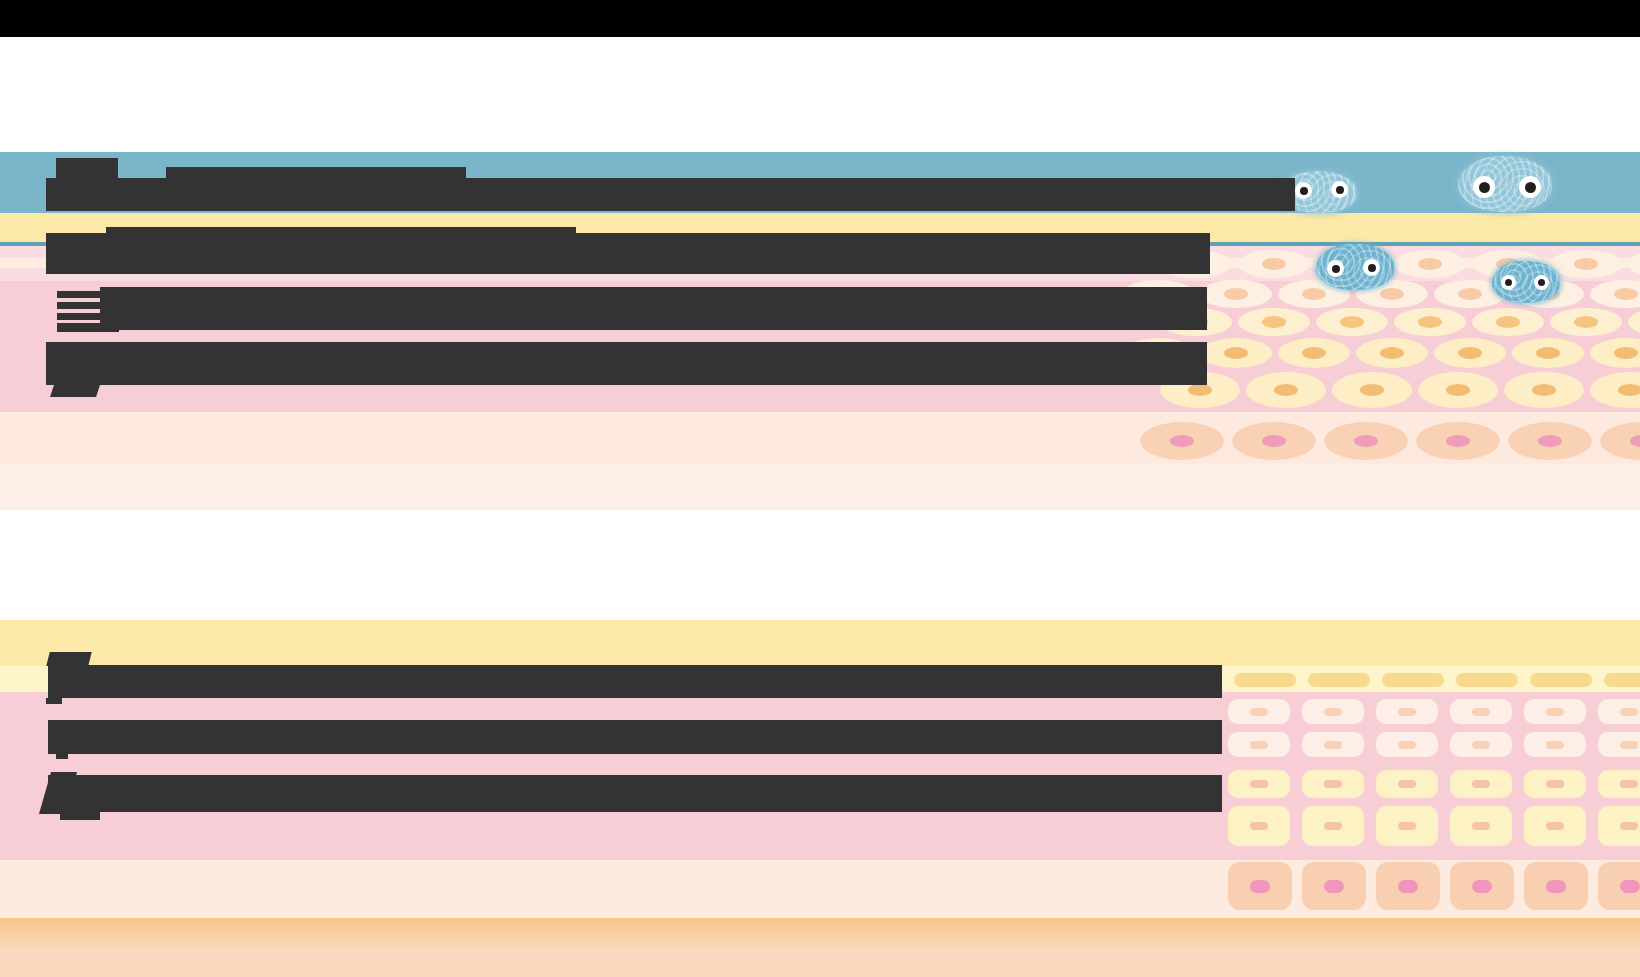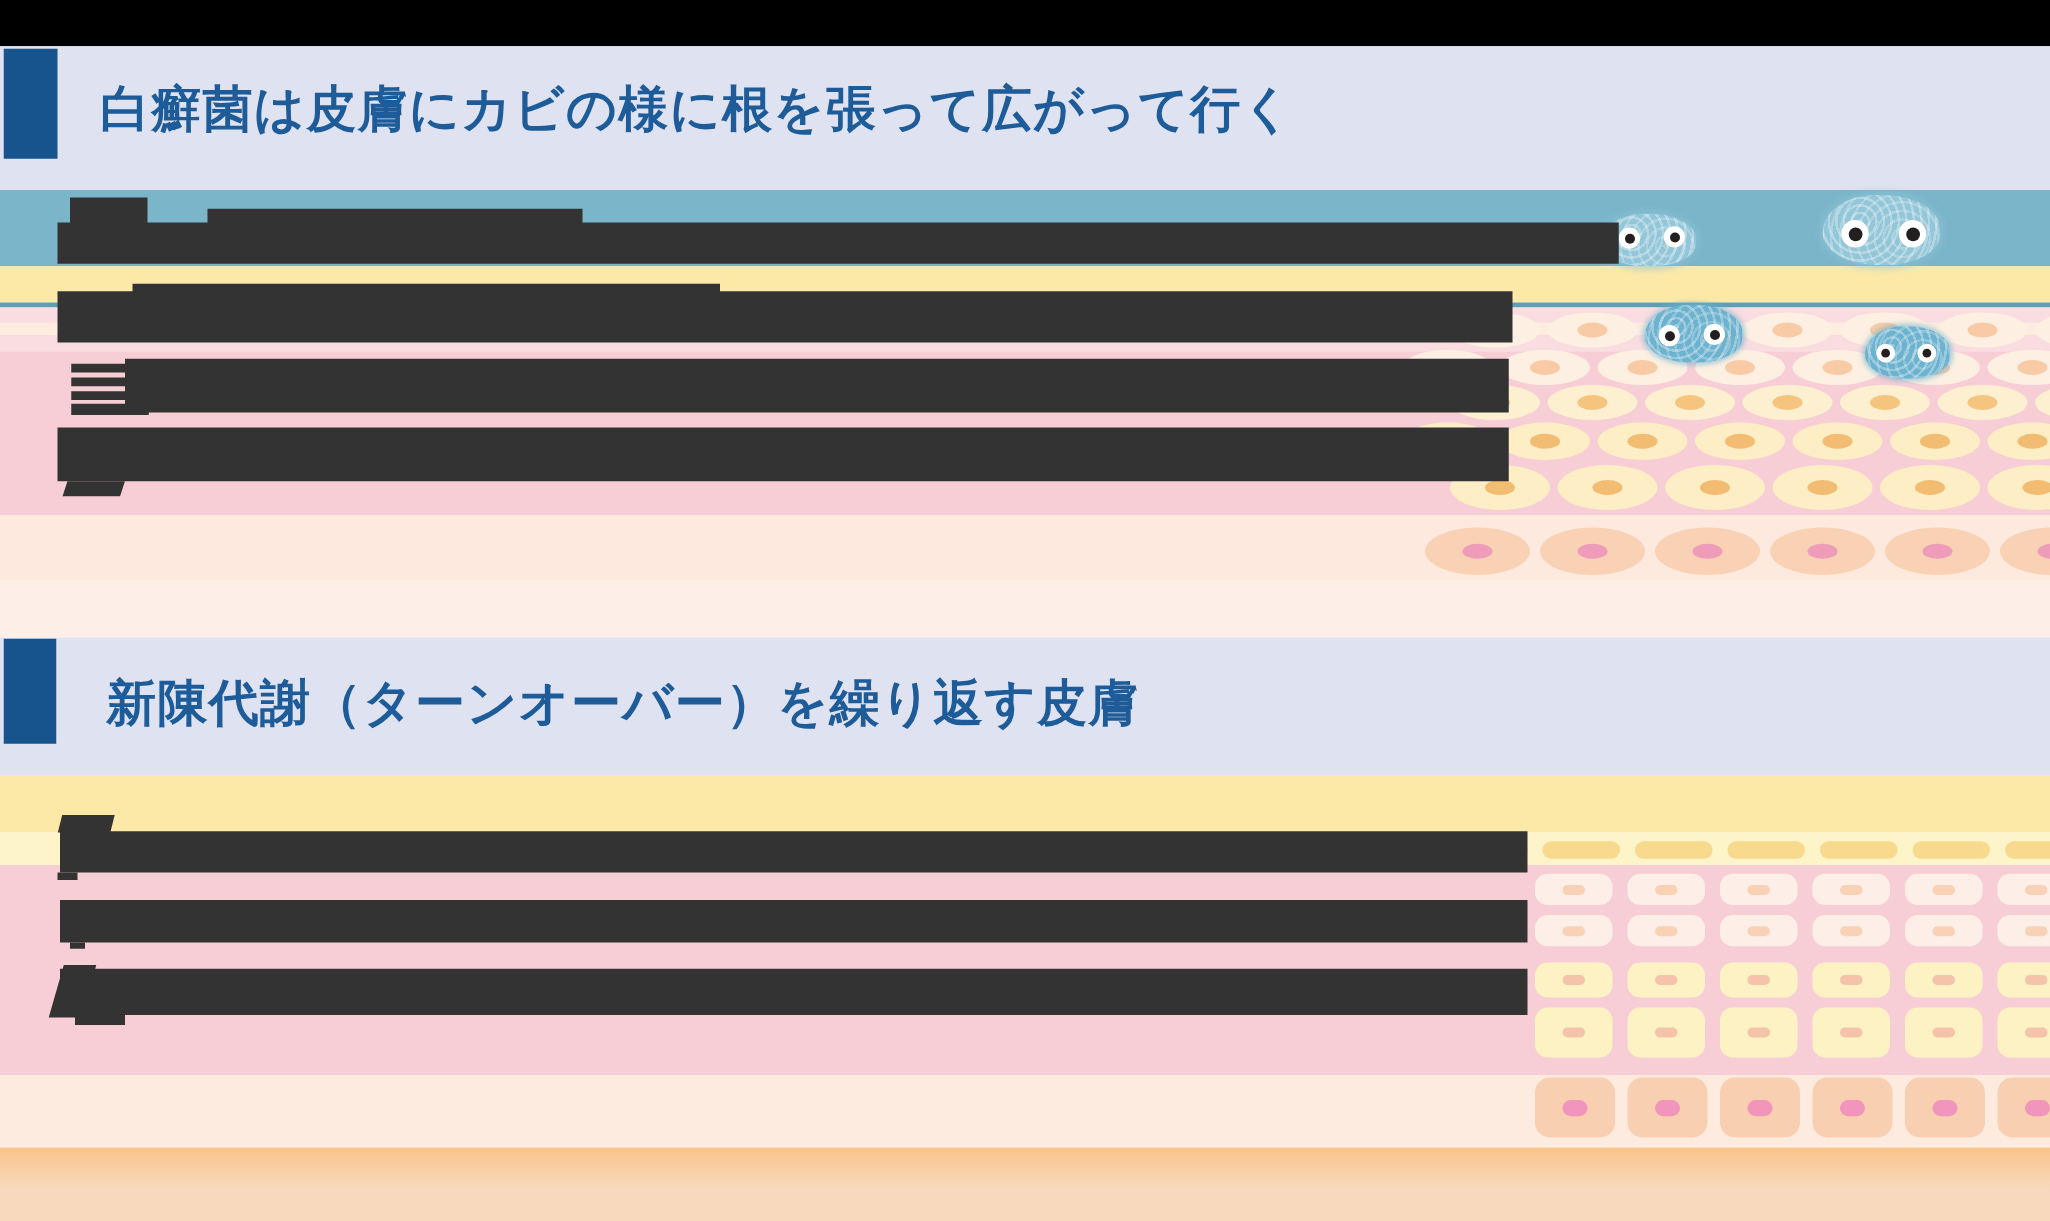--- a/index.html
+++ b/index.html
@@ -38,24 +38,20 @@
   .bar,.frag{position:absolute;background:#333333;}
   .z1{z-index:1}.z2{z-index:2}.z3{z-index:3}.z5{z-index:5}
 </style>
 </head>
 <body>
 
 <div id="canvas">
 
   <div class="abs top-matte"></div>
 
-  <div class="abs head-band" style="top:37px;height:115px;">
-    <div class="abs head-sq" style="left:3px;top:2px;width:43px;height:88px;"></div>
-    <div class="abs head-title" style="left:80px;top:23px;">白癬菌は皮膚にカビの様に根を張って広がって行く</div>
-  </div>
 
   <div class="abs band z1" style="top:152px;height:61px;background:#7bb5ca;"></div>
   <div class="abs band z1" style="top:213px;height:29px;background:#fce9a8;"></div>
   <div class="abs band z1" style="top:242px;height:4px;background:#5da0b6;"></div>
   <div class="abs band z1" style="top:246px;height:35px;background:#fadde1;"></div>
   <div class="abs band z1" style="top:258px;height:10px;background:#fdecdf;"></div>
   <div class="abs band z1" style="top:281px;height:131px;background:#f8ced6;"></div>
   <div class="abs band z1" style="top:412px;height:52px;background:#fde9dd;"></div>
   <div class="abs band z1" style="top:464px;height:46px;background:#fdeee8;"></div>
 
@@ -231,24 +227,20 @@
   <div class="bar z5" style="left:100px;top:287px;width:1107px;height:43px;">
     <div class="frag" style="left:-43px;top:4px;width:46px;height:7px;"></div>
     <div class="frag" style="left:-43px;top:15px;width:46px;height:7px;"></div>
     <div class="frag" style="left:-43px;top:26px;width:46px;height:7px;"></div>
     <div class="frag" style="left:-43px;top:36px;width:62px;height:9px;"></div>
   </div>
   <div class="bar z5" style="left:46px;top:342px;width:1161px;height:43px;">
     <div class="frag" style="left:6px;top:43px;width:46px;height:12px;transform:skewX(-18deg);"></div>
   </div>
 
-  <div class="abs head-band z2" style="top:510px;height:110px;">
-    <div class="abs head-sq" style="left:3px;top:1px;width:42px;height:84px;"></div>
-    <div class="abs head-title" style="left:85px;top:25px;">新陳代謝（ターンオーバー）を繰り返す皮膚</div>
-  </div>
 
   <div class="abs band z1" style="top:620px;height:46px;background:#fce9a8;"></div>
   <div class="abs band z1" style="top:666px;height:26px;background:#fdf4ca;"></div>
   <div class="abs band z1" style="top:692px;height:168px;background:#f8ced6;"></div>
   <div class="abs band z1" style="top:860px;height:58px;background:#fdebdf;"></div>
   <div class="abs band z1" style="top:918px;height:59px;background:linear-gradient(#f7c488,#f8d9bd 55%,#f8d9bd);"></div>
 
   <div class="pillrow z2" style="left:1160px;top:673px;">
     <div class="pill"></div>
   <div class="pill"></div>

